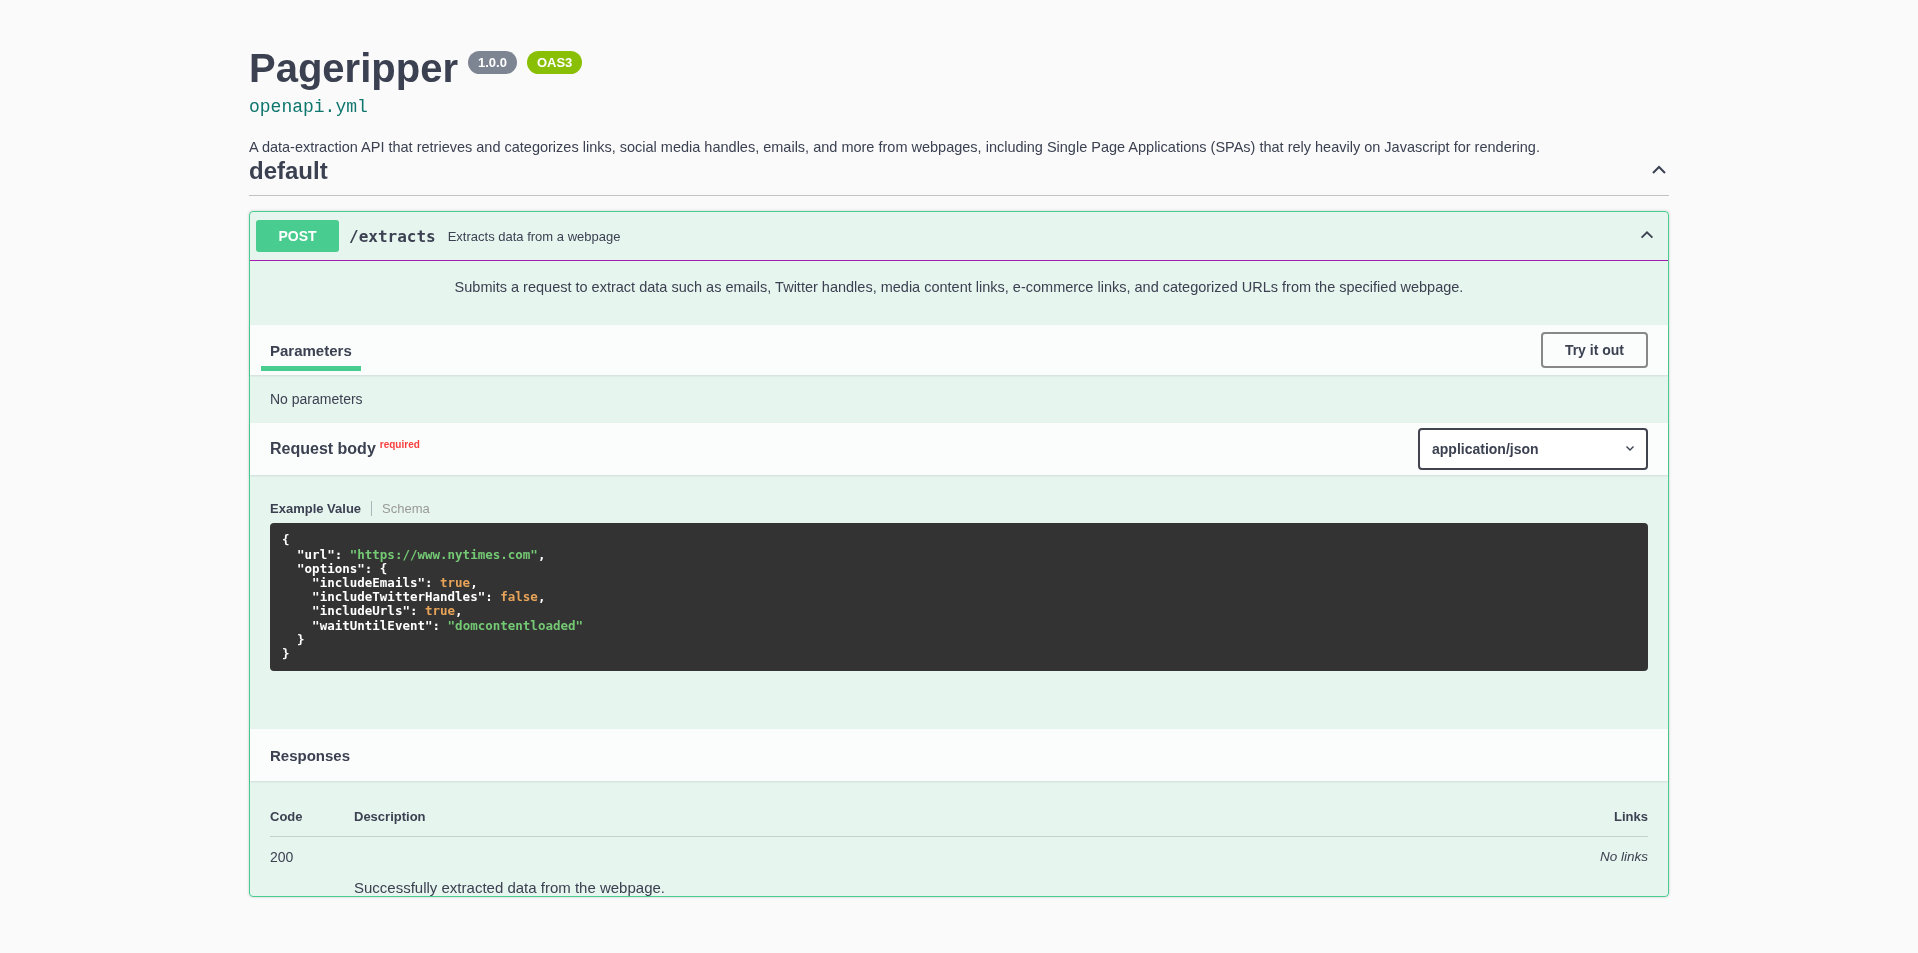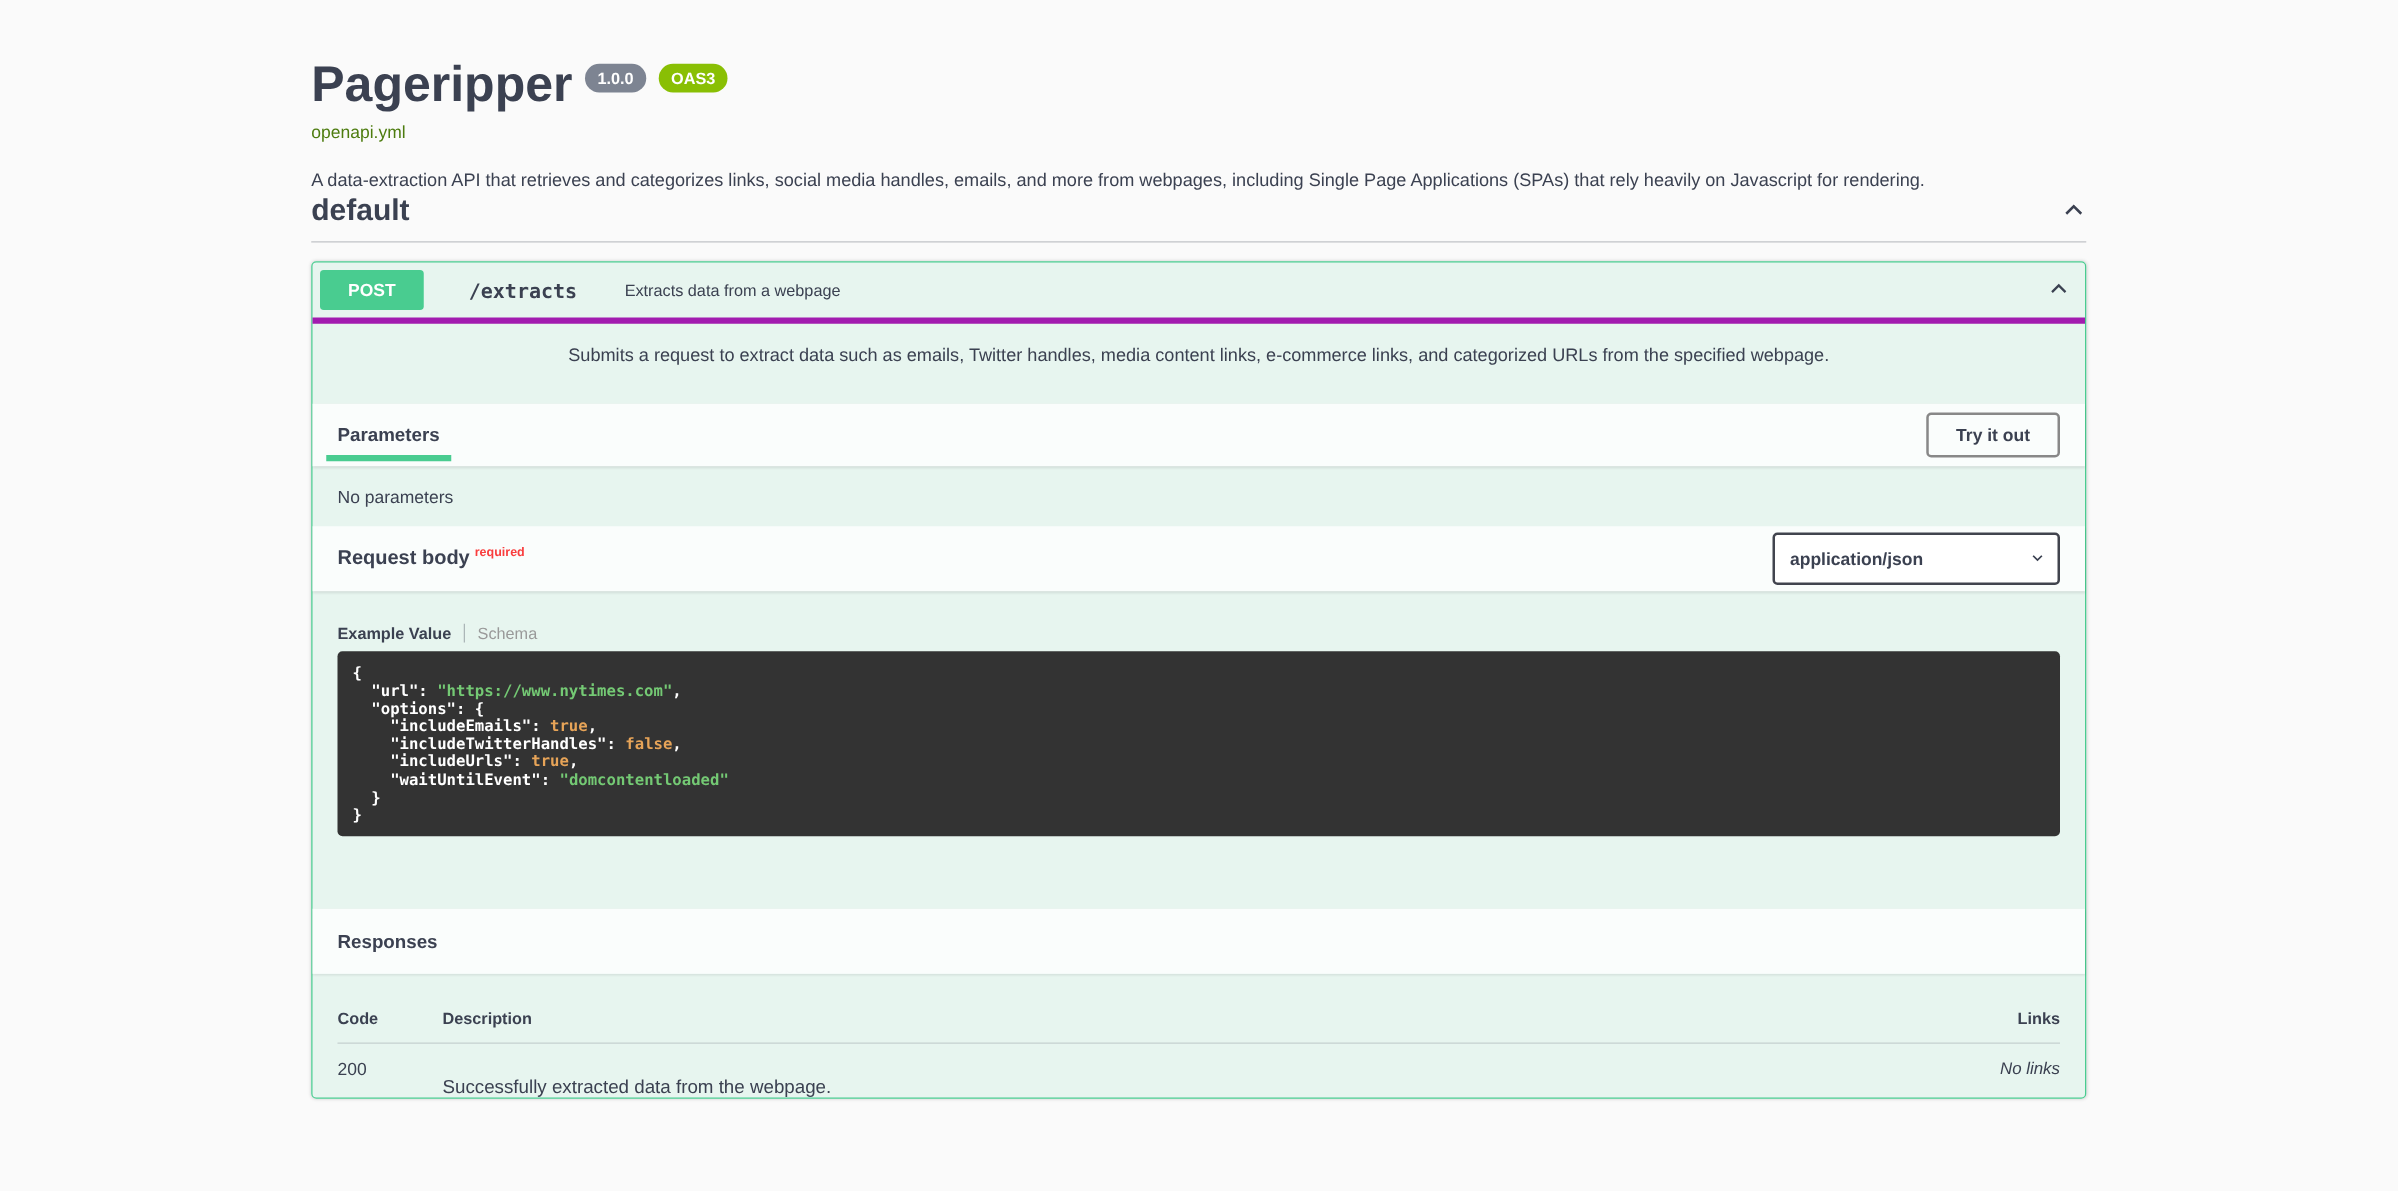--- a/index.html
+++ b/index.html
@@ -37,24 +37,25 @@
     border-radius: 57px;
     margin-left: 10px;
     margin-top: 1px;
     line-height: 15px;
   }
   .badge-version { background: #7d8492; }
   .badge-oas { background: #89bf04; }
   .spec-link {
     display: inline-block;
     margin-top: 11px;
-    font-size: 14px;
-    color: #4d7c0f;
+    font-size: 18px;
+    color: #0f766e;
     text-decoration: none;
     cursor: pointer;
+    font-family: Liberation Mono, monospace;
   }
   .api-description {
     margin: 20px 0 0;
     font-size: 14.5px;
     line-height: 1.4;
     color: #3b4151;
   }
   
   .tag-header {
     display: flex;
@@ -86,23 +87,22 @@
     border-radius: 4px;
     background: rgba(73,204,144,.1);
     box-shadow: 0 0 3px rgba(0,0,0,.19);
   }
   .opblock-summary {
     display: flex;
     align-items: center;
     height: 49px;
     box-sizing: border-box;
     padding: 5px 12px 5px 6px;
-    border-bottom: 5px solid #a21caf;
-    cursor: pointer;
-    gap: 26px;
+    border-bottom: 1px solid #a21caf;
+    cursor: pointer;
   }
   .method-badge {
     background: #49cc90;
     color: #fff;
     font-size: 14px;
     font-weight: 700;
     width: 83px;
     text-align: center;
     padding: 8px 0;
     border-radius: 3px;
@@ -232,21 +232,21 @@
   .rt-head {
     display: flex;
     font-size: 13px;
     font-weight: 700;
     padding-bottom: 12px;
     border-bottom: 1px solid rgba(59,65,81,.2);
   }
   .rt-row { display: flex; padding-top: 12px; font-size: 14px; }
   .col-code { width: 84px; flex: none; }
   .col-desc { flex: 1; }
-  .col-desc p { margin: 14px 0 0; font-size: 15px; }
+  .col-desc p { margin: 30px 0 0; font-size: 15px; }
   .col-links { width: 130px; flex: none; text-align: right; }
   .rt-row .col-links { font-style: italic; font-size: 13.5px; }
 </style>
 </head>
 <body>
 
 <div class="wrapper">
 
   <section class="info">
     <div class="title-row">

